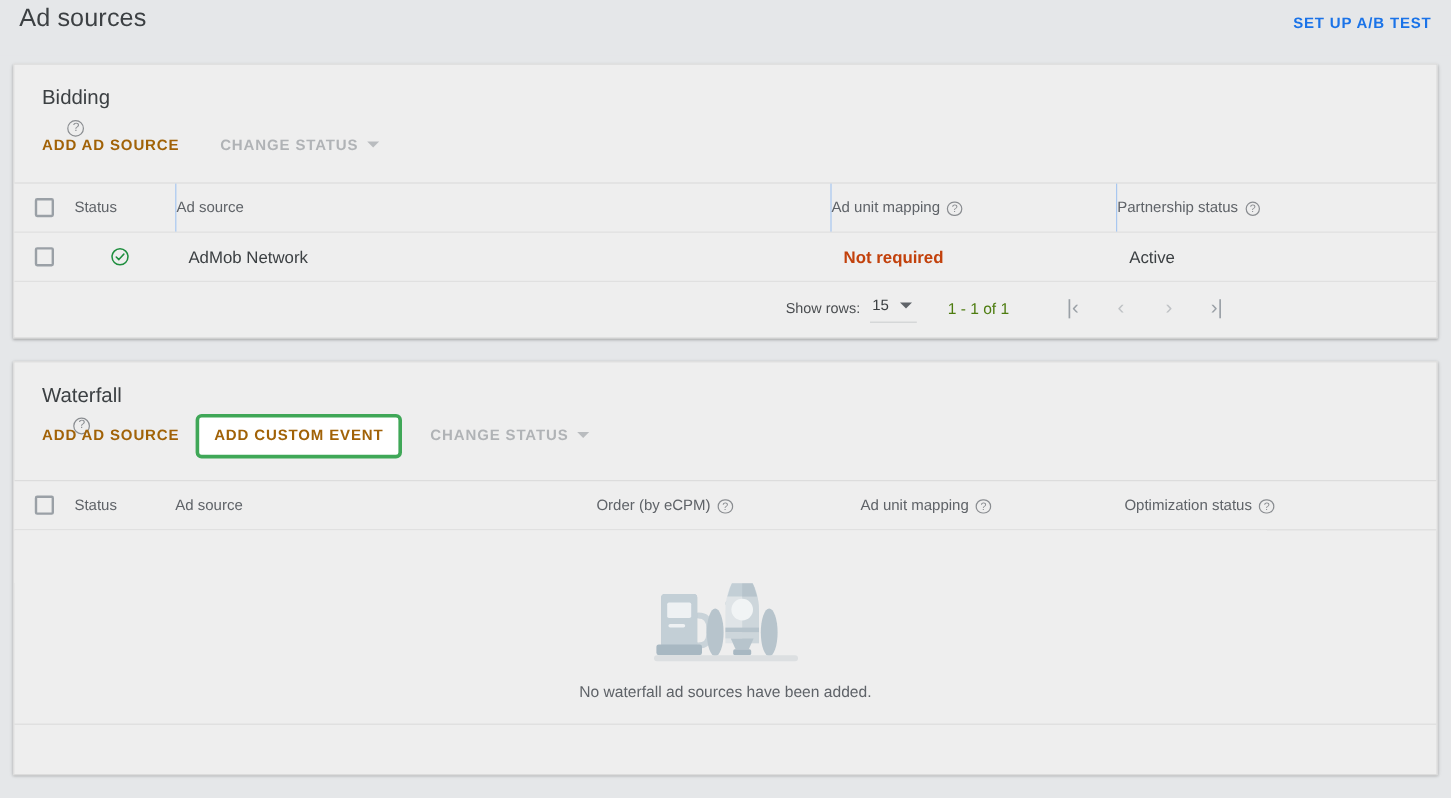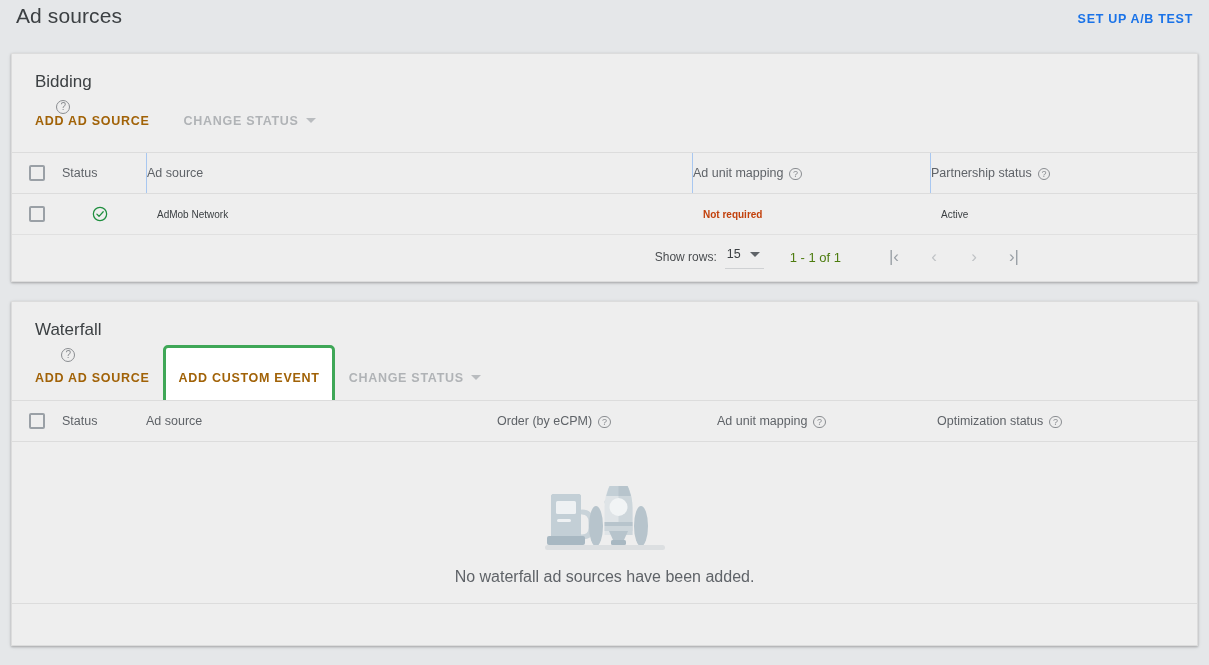--- a/index.html
+++ b/index.html
@@ -61,37 +61,37 @@
   }
   .act-link.disabled { color: #b0b3b6; cursor: default; }
   .caret {
     display: inline-block; width: 0; height: 0;
     border-left: 5px solid transparent; border-right: 5px solid transparent;
     border-top: 5px solid #b9bcbf; margin-left: 7px;
     position: relative; top: -1px;
   }
   .hl-box {
     border: 3px solid #3fa757; border-radius: 5px; background: #ffffff;
-    padding: 24px 12px; margin: 0 0 0 14px; line-height: 1;
+    padding: 9px 12px; margin: 0 10px 0 14px; line-height: 1;
   }
 
   
   .tbl { position: absolute; left: 0; width: 1185px; }
   .trow { display: flex; align-items: center; width: 100%; }
   .thead {
     height: 42px; border-top: 1px solid #dcdcdc; border-bottom: 1px solid #dcdcdc;
     background: #eeeeee;
   }
   .tbody-row { height: 41px; border-bottom: 1px solid #e0e0e0; background: #eeeeee; }
   .th {
     font-size: 12.5px; color: #5f6368; display: flex; align-items: center; gap: 6px;
     height: 100%; 
   }
   .th.divider { border-left: 1.5px solid #a8c7f0; }
-  .td { font-size: 10px; color: #3c4043; display: flex; align-items: center;
+  .td { font-size: 14px; color: #3c4043; display: flex; align-items: center;
         height: 100%; padding-left: 11px; }
 
   .c-check { width: 50px; flex: 0 0 50px; display: flex; align-items: center; justify-content: center; }
   .chk {
     width: 16px; height: 16px; border: 2px solid #9aa0a6; border-radius: 2px;
     background: transparent; cursor: pointer;
   }
   .status-icon { width: 16px; height: 16px; }
 
   
@@ -115,21 +115,21 @@
     width: 40px; height: 34px; display: flex; align-items: center; justify-content: center;
     cursor: pointer; color: #bfc2c5; font-size: 17px;
   }
   .pg-btn.edge { color: #9aa0a6; }
 
   
   .empty {
     position: absolute; left: 0; width: 1185px;
     display: flex; flex-direction: column; align-items: center; justify-content: center;
   }
-  .empty-text { font-size: 16px; color: #5f6368; margin-top: 16px; }
+  .empty-text { font-size: 13px; color: #5f6368; margin-top: 16px; }
 </style>
 </head>
 <body>
 
 <div class="page">
 
   <div class="topbar">
     <div class="page-title">Ad sources</div>
     <div class="ab-test-link">SET UP A/B TEST</div>
   </div>

